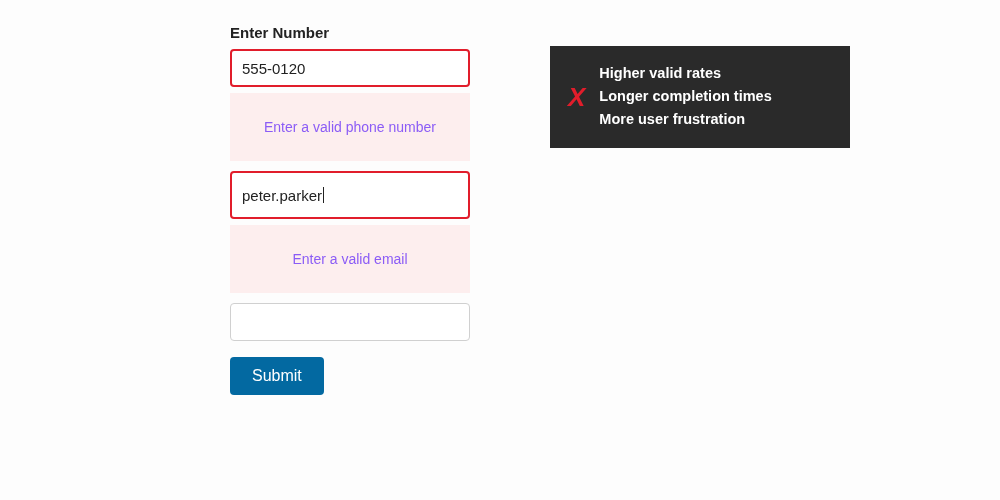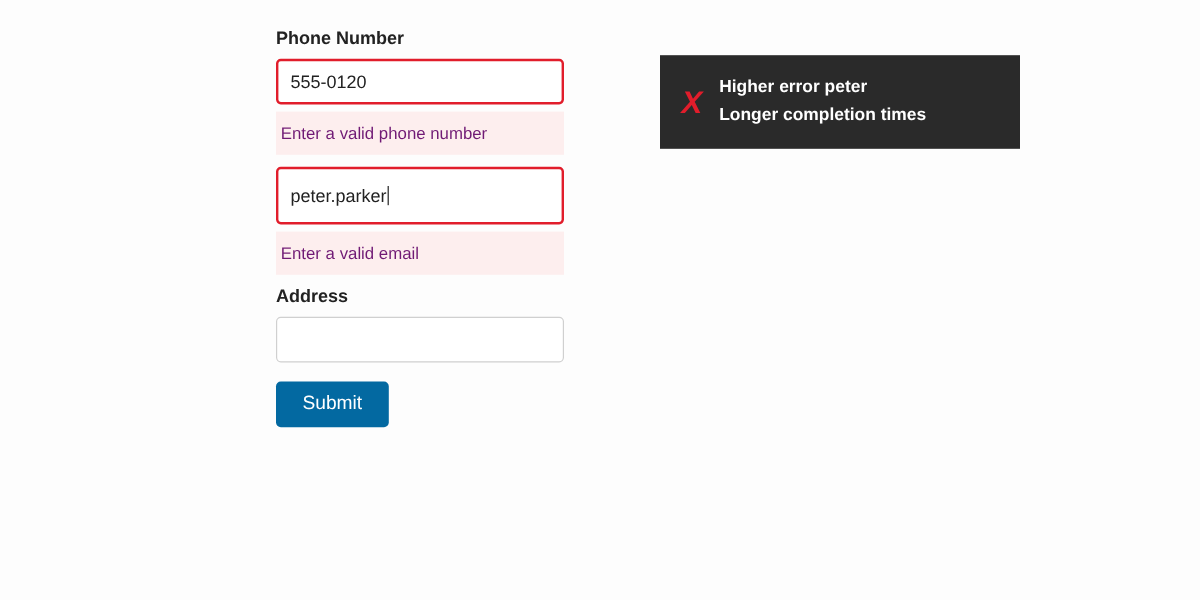--- a/index.html
+++ b/index.html
@@ -69,23 +69,24 @@
     font-size: 15px;
     border: 2px solid #e11d2b;
     border-radius: 4px;
     background: #fff;
     color: #222;
     display: flex;
     align-items: center;
   }
   .error-msg {
     background: #fdeeee;
-    color: #701a75;
+    color: #8b5cf6;
     font-size: 14px;
-    padding: 10px 4px;
+    text-align: center;
+    padding: 26px 4px;
     margin-top: 6px;
     margin-bottom: 10px;
   }
   .submit-btn {
     background: #0369a1;
     color: #fff;
     border: none;
     border-radius: 4px;
     font-size: 16px;
     font-weight: 500;
@@ -123,43 +124,43 @@
 <body>
 
 <div class="page">
 
 
   <div class="content">
 
     <div class="form-col">
 
       <div class="field">
-        <label class="label">Phone Number</label>
+        <label class="label">Enter Number</label>
         <input class="input" type="text" value="555-0120" style="">
         <div class="error-msg">Enter a valid phone number</div>
       </div>
 
       <div class="field">
         <div class="fake-input">
           <span>peter.parker</span>
             <span class="cursor"></span>
         </div>
         <div class="error-msg">Enter a valid email</div>
       </div>
 
       <div class="field">
-        <label class="label">Address</label>
         <input class="input neutral" type="text" value="" style="">
       </div>
 
       <button class="submit-btn">Submit</button>
     </div>
 
     <div class="callout">
       <div class="x">X</div>
       <ul>
-        <li>Higher error peter</li>
+        <li>Higher valid rates</li>
         <li>Longer completion times</li>
+        <li>More user frustration</li>
       </ul>
     </div>
 
   </div>
 </div>
 
 </body></html>

